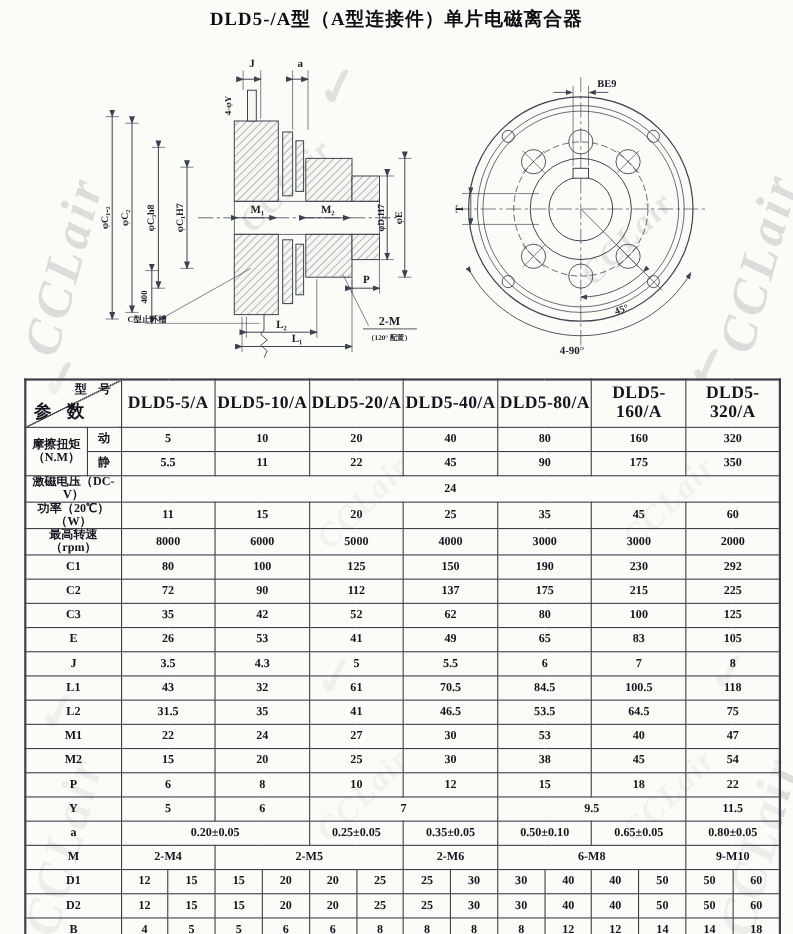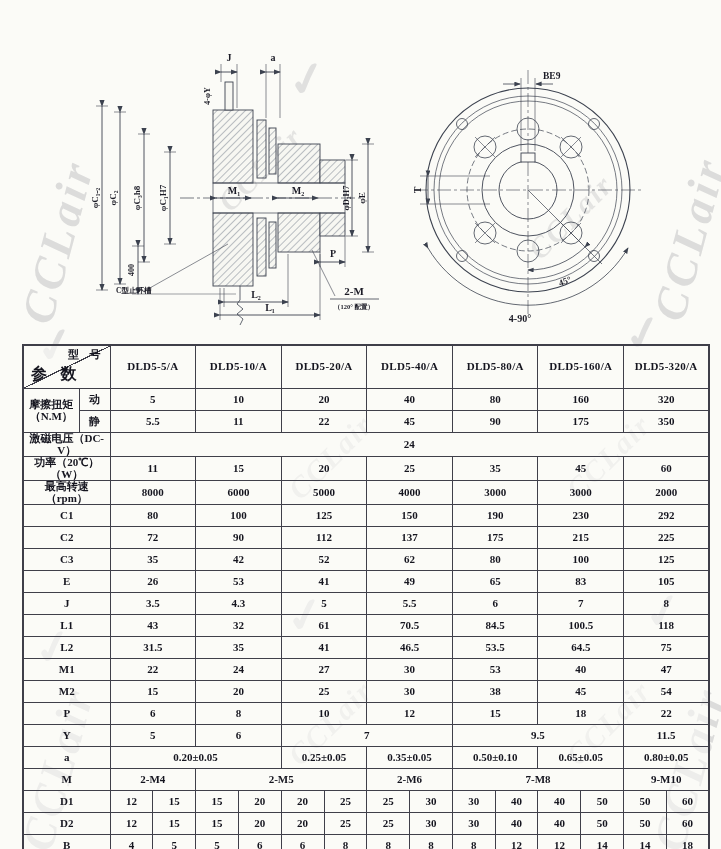--- a/index.html
+++ b/index.html
@@ -31,21 +31,21 @@
   .svg-left{position:absolute;left:88px;top:48px;z-index:1;}
   .svg-right{position:absolute;left:406px;top:48px;z-index:1;}
   svg text{font-family:"Liberation Serif",serif;font-weight:bold;fill:#1b1b26;}
   
   .spec{position:absolute;left:22px;top:344px;width:686px;z-index:1;
         border-collapse:collapse;table-layout:fixed;background:rgba(251,251,247,.55);}
   .spec{border:2px solid #3f3f49;}
   .spec td,.spec th{border:1px solid #3f3f49;text-align:center;vertical-align:middle;
         font-weight:bold;height:21px;padding:0;font-size:11px;line-height:1.05;overflow:hidden;}
   .spec tr.hd td,.spec tr.hd th{height:42px;}
-  .spec th{font-size:11px;letter-spacing:.3px;}
+  .spec th{font-size:16px;letter-spacing:.3px;}
   .rlabel{font-size:10.5px;margin-left:32px;}
   .rsub{font-size:11px;}
   .corner{position:relative;
      background:linear-gradient(to bottom right,transparent 49.2%,#3f3f49 49.2%,#3f3f49 50.8%,transparent 50.8%);font-family:Liberation Mono, monospace;}
   .corner .ct{position:absolute;top:4px;right:7px;font-size:11px;letter-spacing:2px;}
   .corner .cb{position:absolute;bottom:4px;left:7px;font-size:16px;letter-spacing:2px;}
 </style>
 </head>
 <body>
 
@@ -61,20 +61,21 @@
   <span class="wm wm-mid wm8">CCLair</span>
   <span class="wm wm-mid wm9">CCLair</span>
   <span class="wm wm-mid wm10">CCLair</span>
   <span class="sw sw1">✓</span>
   <span class="sw sw2">✓</span>
   <span class="sw sw3">✓</span>
   <span class="sw sw4">✓</span>
   <span class="sw sw5">✓</span>
   <span class="sw sw6">✓</span>
 
+  <div class="title">DLD5-/A型（A型连接件）单片电磁离合器</div>
 
   <svg class="svg-left" width="315" height="285" viewBox="0 0 315 285">
     <defs>
       <pattern id="h1" width="5" height="5" patternUnits="userSpaceOnUse" patternTransform="rotate(45)">
         <rect width="5" height="5" fill="#f7f7f2"></rect>
         <line x1="0" y1="0" x2="0" y2="5" stroke="#5a6575" stroke-width="0.8"></line>
       </pattern>
       <marker id="ar" markerWidth="9" markerHeight="8" refX="7" refY="3" orient="auto">
         <path d="M0,0 L8,3 L0,6 Z" fill="#3c424f"></path>
       </marker>
@@ -419,21 +420,21 @@
           <td class="val" colspan="2">0.35±0.05</td>
           <td class="val" colspan="2">0.50±0.10</td>
           <td class="val" colspan="2">0.65±0.05</td>
           <td class="val" colspan="2">0.80±0.05</td>
         </tr>
         <tr>
           <td class="rlabel" colspan="2">M</td>
           <td class="val" colspan="2">2-M4</td>
           <td class="val" colspan="4">2-M5</td>
           <td class="val" colspan="2">2-M6</td>
-          <td class="val" colspan="4">7-M8</td>
+          <td class="val" colspan="4">6-M8</td>
           <td class="val" colspan="2">9-M10</td>
         </tr>
         <tr>
           <td class="rlabel" colspan="2">D1</td>
           <td class="val" colspan="1">12</td>
           <td class="val" colspan="1">15</td>
           <td class="val" colspan="1">15</td>
           <td class="val" colspan="1">20</td>
           <td class="val" colspan="1">20</td>
           <td class="val" colspan="1">25</td>

